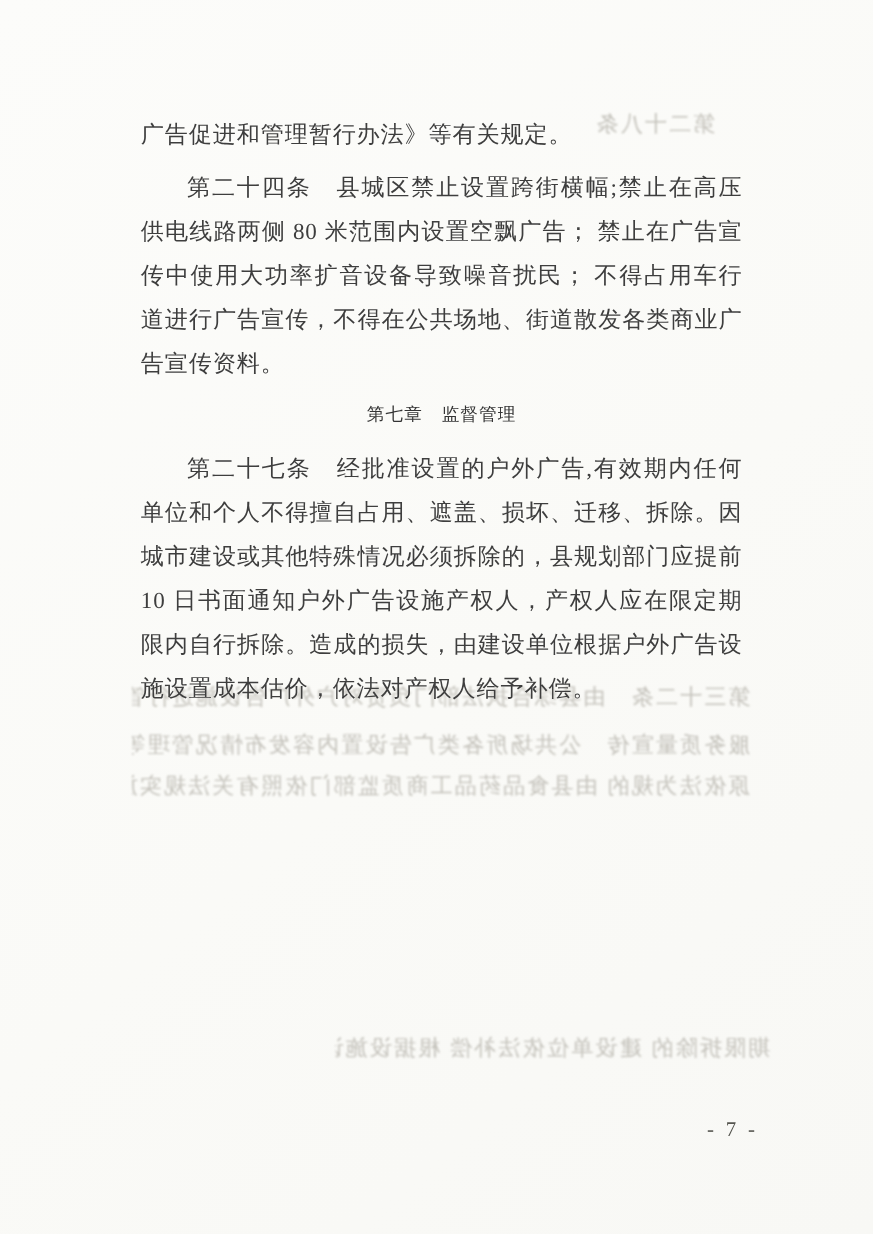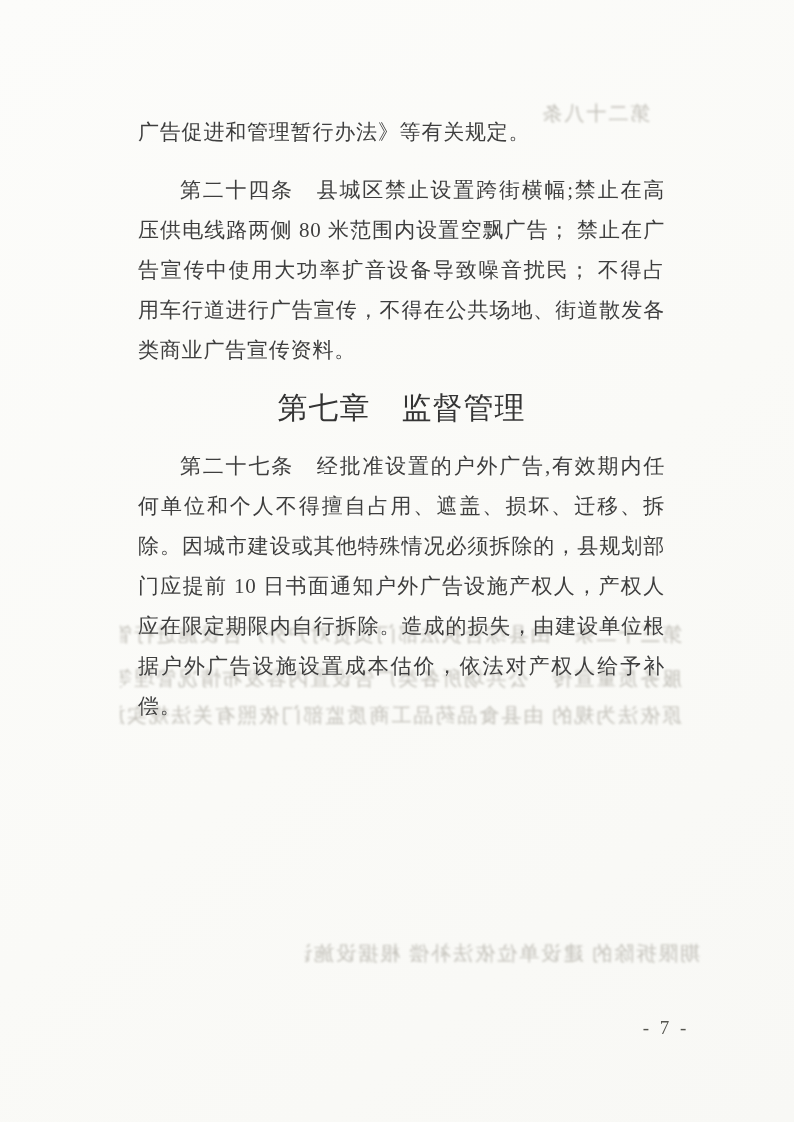--- a/index.html
+++ b/index.html
@@ -24,29 +24,29 @@
     left: 120px;
     top: 94px;
     width: 563px;
     color: #3e3e3e;
     font-size: 21px;
     line-height: 40px;
     letter-spacing: 0.8px;
     text-align: justify;
   }
   .content p {
-    margin: 18px;
+    margin: 8px;
     font-weight: 400;
   }
   .indent {
     text-indent: 2em;
   }
   .chapter-heading {
     margin: 42px 0 39px 0;
-    font-size: 30px;
+    font-size: 16px;
     line-height: 40px;
     font-weight: 700;
     text-align: center;
     text-indent: 0;
     letter-spacing: 1px;
     color: #343434;
   }
   .page-number {
     position: absolute;
     top: 1016px;

